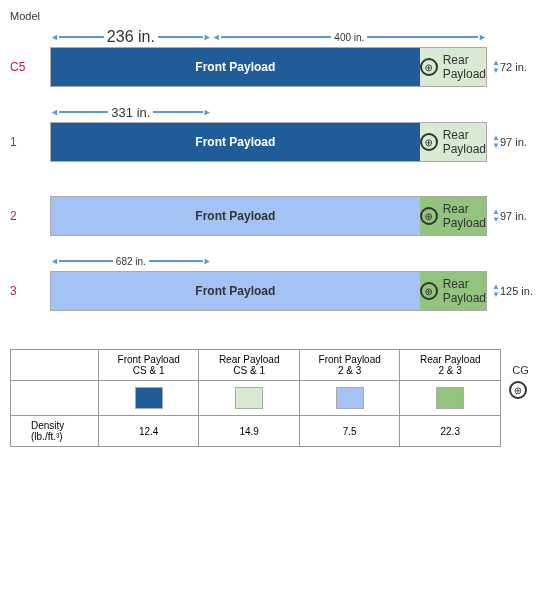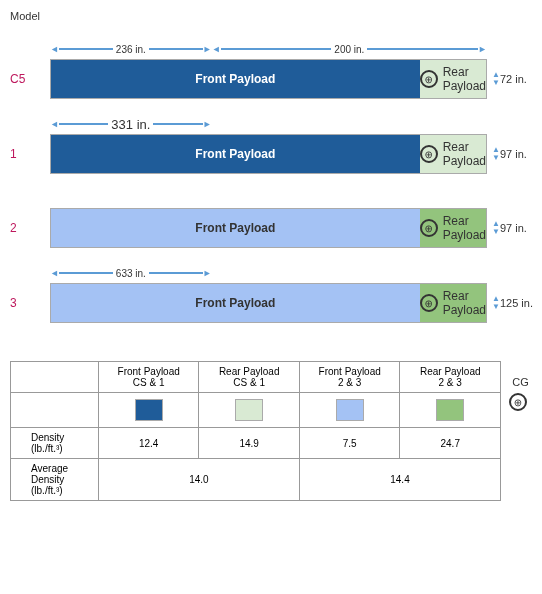--- a/index.html
+++ b/index.html
@@ -11,21 +11,21 @@
       min-height: 594px;
       padding: 10px;
     }
     .page-container {
       width: 522px;
       position: relative;
     }
     .header-row {
       display: flex;
       align-items: center;
-      margin-bottom: 20px;
+      margin-bottom: 8px;
     }
     .col-model {
       width: 40px;
       font-size: 11px;
       color: #333;
     }
     .col-main {
       flex: 1;
       text-align: center;
       font-size: 13px;
@@ -177,28 +177,28 @@
     <div class="col-model">Model</div>
     <div style="width:45px;"></div>
   </div>
 
   <div style="margin-bottom:8px;">
 
     <div style="display:flex; align-items:center; margin-left:40px; margin-right:45px; margin-bottom:3px;">
       <div style="flex:37; display:flex; align-items:center; height:14px;">
         <span class="dim-arrow-tip">◄</span>
         <div style="flex:1; height:1.5px; background:#5b9bd5;"></div>
-        <span style="font-size:10px; color:#333; padding:0 3px;text-align:right;">236 in.</span>
+        <span style="font-size:16px; color:#333; padding:0 3px;text-align:right;">236 in.</span>
         <div style="flex:1; height:1.5px; background:#5b9bd5;"></div>
         <span class="dim-arrow-tip">►</span>
       </div>
       <div style="flex:63; display:flex; align-items:center; height:14px;">
         <span class="dim-arrow-tip">◄</span>
         <div style="flex:1; height:1.5px; background:#5b9bd5;"></div>
-        <span style="font-size:10px; color:#333; padding:0 3px;">200 in.</span>
+        <span style="font-size:10px; color:#333; padding:0 3px;">400 in.</span>
         <div style="flex:1; height:1.5px; background:#5b9bd5;"></div>
         <span class="dim-arrow-tip">►</span>
       </div>
     </div>
     <div class="row-with-height">
       <div class="model-label">C5</div>
       <div class="diagram-area">
         <div class="payload-bar">
           <div class="front-payload-cs1" style="flex:37;">
             <span>Front Payload</span>
@@ -284,21 +284,21 @@
   </div>
 
   <div class="section-gap"></div>
 
   <div style="margin-bottom:8px;">
 
     <div style="display:flex; align-items:center; margin-left:40px; margin-right:45px; margin-bottom:3px;">
       <div style="flex:37; display:flex; align-items:center; height:14px;">
         <span class="dim-arrow-tip">◄</span>
         <div style="flex:1; height:1.5px; background:#5b9bd5;"></div>
-        <span style="font-size:10px; color:#333; padding:0 3px;">633 in.</span>
+        <span style="font-size:10px; color:#333; padding:0 3px;">682 in.</span>
         <div style="flex:1; height:1.5px; background:#5b9bd5;"></div>
         <span class="dim-arrow-tip">►</span>
       </div>
       <div style="flex:63;"></div>
     </div>
     <div class="row-with-height">
       <div class="model-label">3</div>
       <div class="diagram-area">
         <div class="payload-bar">
           <div class="front-payload-23" style="flex:37;">
@@ -354,26 +354,21 @@
             <div class="color-swatch swatch-23-rear"></div>
           </td>
         </tr>
       </thead>
       <tbody>
         <tr>
           <td class="row-label">Density<br>(lb./ft.³)</td>
           <td>12.4</td>
           <td>14.9</td>
           <td>7.5</td>
-          <td>24.7</td>
-        </tr>
-        <tr>
-          <td class="row-label">Average<br>Density<br>(lb./ft.³)</td>
-          <td colspan="2">14.0</td>
-          <td colspan="2">14.4</td>
+          <td>22.3</td>
         </tr>
       </tbody>
     </table>
     <div class="cg-col">
       <span>CG</span>
       <div class="cg-symbol" style="margin-top:5px;">⊕</div>
     </div>
   </div>
 
 </div>

